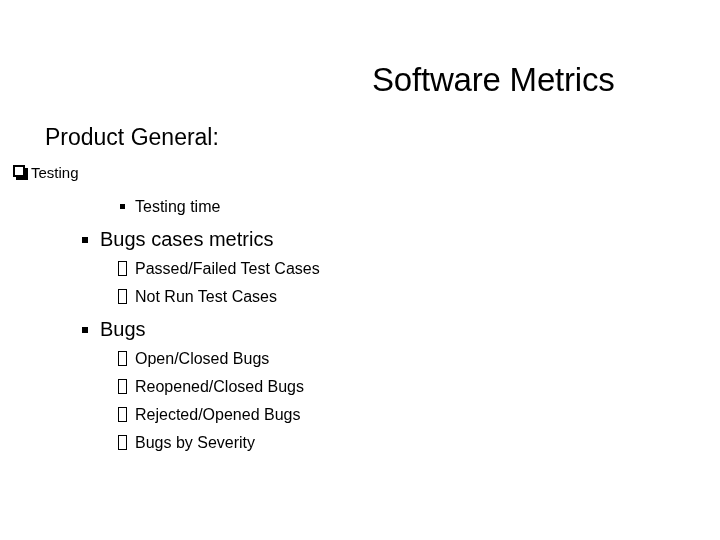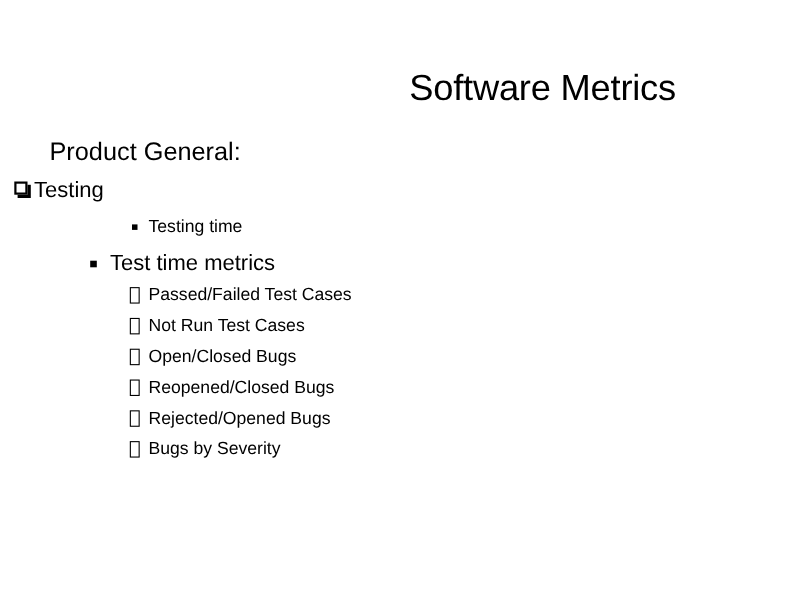--- a/index.html
+++ b/index.html
@@ -67,21 +67,21 @@
   .lvl0 {
     padding-left: 45px;
     font-size: 23px;
     line-height: 34px;
     height: 34px;
   }
 
   
   .lvl1 {
     padding-left: 31px;
-    font-size: 20px;
+    font-size: 15px;
     line-height: 38px;
     height: 38px;
   }
   .lvl1 .bullet {
     left: 13px;
     top: 11px;
     width: 12px;
     height: 12px;
     border: 2px solid #000;
     background: #fff;
@@ -160,33 +160,37 @@
     </div>
 
 
     <div class="line lvl3s">
       <span class="bullet"></span>
       <span class="txt">Testing time</span>
     </div>
 
     <div class="line lvl2 gap-top">
       <span class="bullet"></span>
-      <span class="txt">Test time metrics</span>
+      <span class="txt">Bugs cases metrics</span>
     </div>
 
     <div class="line lvl3">
       <span class="bullet"></span>
       <span class="txt">Passed/Failed Test Cases</span>
     </div>
 
     <div class="line lvl3">
       <span class="bullet"></span>
       <span class="txt">Not Run Test Cases</span>
     </div>
 
+    <div class="line lvl2 gap-top">
+      <span class="bullet"></span>
+      <span class="txt">Bugs</span>
+    </div>
 
     <div class="line lvl3">
       <span class="bullet"></span>
       <span class="txt">Open/Closed Bugs</span>
     </div>
 
     <div class="line lvl3">
       <span class="bullet"></span>
       <span class="txt">Reopened/Closed Bugs</span>
     </div>

